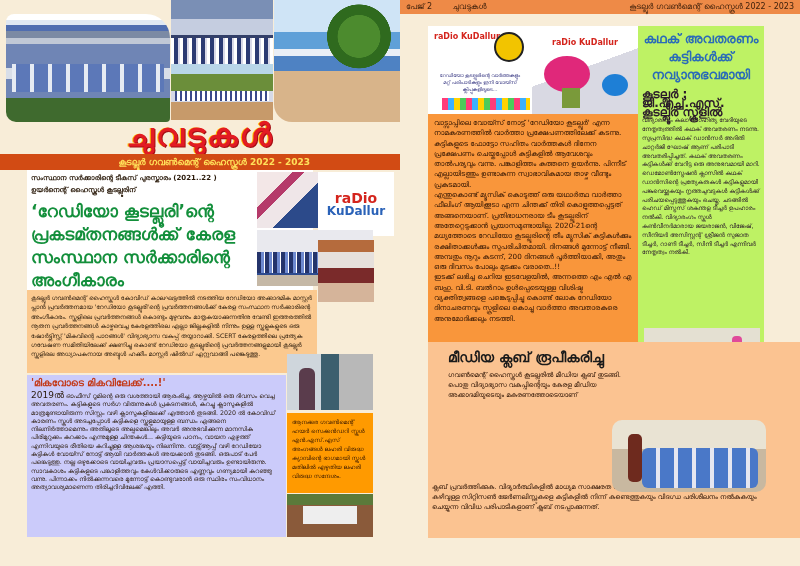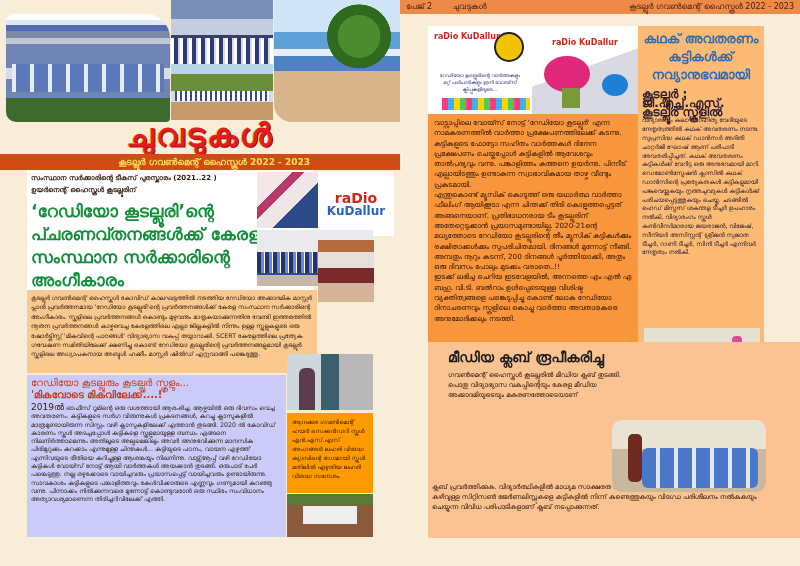--- a/index.html
+++ b/index.html
@@ -165,21 +165,21 @@
   .poster2 .logo { position: absolute; left: 20px; top: 12px; font-size: 8px; font-weight: bold; color: #d4241c; }
 
   .orange-article {
     position: absolute; left: 28px; top: 114px; width: 210px; height: 228px;
     background: #f9963b; padding: 4px 6px;
   }
   .orange-article .small-text { font-size: 7.2px; line-height: 10.3px; color: #2a1000; }
 
   .katha-panel {
     position: absolute; left: 238px; top: 26px; width: 126px; height: 398px;
-    background: #fdba74; padding: 4px 4px;
+    background: #bef264; padding: 4px 4px;
   }
   .katha-title {
     color: #2a6bb8; font-size: 13px; font-weight: bold; text-align: center; line-height: 18px;
   }
   .katha-body { margin-top: 6px; font-size: 6.1px; line-height: 8.8px; color: #2a1a2a; }
   .katha-body .dateline { font-size: 12px; font-weight: bold; }
   .photo-dance {
     left: 244px; top: 328px; width: 116px; height: 76px;
     background: linear-gradient(#e4e0d2 0 30%, #3a4a6e 30% 100%);
   }
@@ -226,21 +226,21 @@
     <span class="masthead-title">ചുവടുകൾ</span>
   </div>
 
   <div class="banner">
     <span class="banner-text">കൂടല്ലൂർ ഗവൺമെന്റ് ഹൈസ്കൂൾ 2022 - 2023</span>
   </div>
 
   <div class="award-panel">
     <div class="award-kicker k1">സംസ്ഥാന സർക്കാരിന്റെ ടീകസ് പുരസ്കാരം (2021..22 )</div>
     <div class="award-kicker k2">ഉയർനെന്റ് ഹൈസ്കൂൾ കൂടല്ലൂരിന്</div>
-    <div class="award-headline">‘റേഡിയോ കൂടല്ലൂരി’ന്റെ പ്ചരണവ്തനങ്ങൾക്ക് കേരള സംസ്ഥാന സർക്കാരിന്റെ അംഗീകാരം</div>
+    <div class="award-headline">‘റേഡിയോ കൂടല്ലൂരി’ന്റെ പ്രകടമ്തനങ്ങൾക്ക് കേരള സംസ്ഥാന സർക്കാരിന്റെ അംഗീകാരം</div>
   </div>
 
   <div class="photo photo-mic"></div>
   <div class="radio-logo">
     <span class="r1">raDio</span>
     <span class="r2">KuDallur</span>
   </div>
   <div class="photo photo-classroom">
       <div class="kids"></div>
     </div>
@@ -248,21 +248,20 @@
 
   <div class="award-body">
     <p class="small-text">കൂടല്ലൂർ ഗവൺമെന്റ് ഹൈസ്കൂൾ കോവിഡ് കാലഘട്ടത്തിൽ നടത്തിയ റേഡിയോ അക്കാദമിക മാസ്റ്റർ പ്ലാൻ പ്രവർത്തനമായ 'റേഡിയോ കൂടല്ലൂരി'ന്റെ പ്രവർത്തനങ്ങൾക്ക് കേരള സംസ്ഥാന സർക്കാരിന്റെ അംഗീകാരം. സ്കൂളിലെ പ്രവർത്തനങ്ങൾ കൊണ്ടും മുഴുവനും മാതൃകയാക്കുന്നതിനു വേണ്ടി ഇത്തരത്തിൽ നൂതന പ്രവർത്തനങ്ങൾ കാഴ്ചവെച്ച കേരളത്തിലെ എല്ലാ ജില്ലകളിൽ നിന്നും ഉള്ള സ്കൂളുകളുടെ ഒരു ഷോർട്ട്ലിസ്റ്റ് 'മികവിന്റെ പാഠങ്ങൾ' വിദ്യാഭ്യാസ വകുപ്പ് തയ്യാറാക്കി. SCERT കേരളത്തിലെ പ്രത്യേക ഗവേഷണ സമിതിയിലേക്ക് ക്ഷണിച്ചു കൊണ്ട് റേഡിയോ കൂടല്ലൂരിന്റെ പ്രവർത്തനങ്ങളുമായി കൂടല്ലൂർ സ്കൂളിലെ അധ്യാപകനായ അബ്ദുൾ ഹക്കീം മാസ്റ്റർ ഷിൽഡ് ഏറ്റുവാങ്ങി പങ്കെടുത്തു.</p>
   </div>
 
   <div class="photo photo-speaker">
       <div class="person"></div>
     </div>
 
   <div class="radio-panel">
-    <div class="head1">റേഡിയോ കൂടല്ലൂരും      കൂടല്ലൂർ സ്കൂളും...</div>
     <div class="head2">'മികവോടെ മികവിലേക്ക്....!'</div>
     <p class="body"><span class="lead">2019ൽ</span><span> ഓഫീസ് റൂമിന്റെ ഒരു വശത്തായി ആരംഭിച്ച, ആഴ്ചയിൽ ഒരു ദിവസം വെച്ച അവതരണം. കുട്ടികളുടെ സർഗ വിരുന്നുകൾ പ്രകടനങ്ങൾ, കുറച്ചു ക്ലാസുകളിൽ മാത്രമുണ്ടായിരുന്ന സിസ്റ്റം വഴി ക്ലാസുകളിലേക്ക് എത്താൻ തുടങ്ങി. 2020 ൽ കോവിഡ് കാരണം സ്കൂൾ അടച്ചപ്പോൾ കുട്ടികളെ സ്കൂളുമായുള്ള ബന്ധം എങ്ങനെ നിലനിർത്താമെന്നും അതിലൂടെ അല്പമെങ്കിലും അവർ അനുഭവിക്കുന്ന മാനസിക പിരിമുറുക്കം കുറക്കാം എന്നുമുള്ള ചിന്തകൾ... കുട്ടിയുടെ പഠനം, വായന എഴുത്ത് എന്നിവയുടെ രീതിയെ കുറിച്ചുള്ള ആശങ്കയും നിലനിന്നു. വാട്സ്ആപ്പ് വഴി റേഡിയോ കുട്ടികൾ വോയ്സ് നോട്ട് ആയി വാർത്തകൾ അയക്കാൻ തുടങ്ങി. ഒരുപാട് പേർ പങ്കെടുത്തു. നല്ല ഒഴുക്കോടെ വായിച്ചവരും പ്രയാസപ്പെട്ട് വായിച്ചവരും ഉണ്ടായിരുന്നു. സാവകാശം കുട്ടികളുടെ പങ്കാളിത്തവും കേൾവിക്കാരുടെ എണ്ണവും ഗണ്യമായി കുറഞ്ഞു വന്നു. പിന്നാക്കം നിൽക്കുന്നവരെ മുന്നോട്ട് കൊണ്ടുവരാൻ ഒരു സ്ഥിരം സംവിധാനം അത്യാവശ്യമാണെന്ന തിരിച്ചറിവിലേക്ക് എത്തി.</span></p>
   </div>
 
   <div class="caption-box">
     <p class="small-text">ആനക്കര ഗവൺമെന്റ് ഹയർ സെക്കൻഡറി സ്കൂൾ എൻ.എസ്.എസ് അംഗങ്ങൾ ലഹരി വിരുദ്ധ ക്യാമ്പിന്റെ ഭാഗമായി സ്കൂൾ മതിലിൽ എഴുതിയ ലഹരി വിരുദ്ധ സന്ദേശം.</p>
   </div>
   <div class="photo photo-signboard">
       <div class="board"></div>
     </div>

